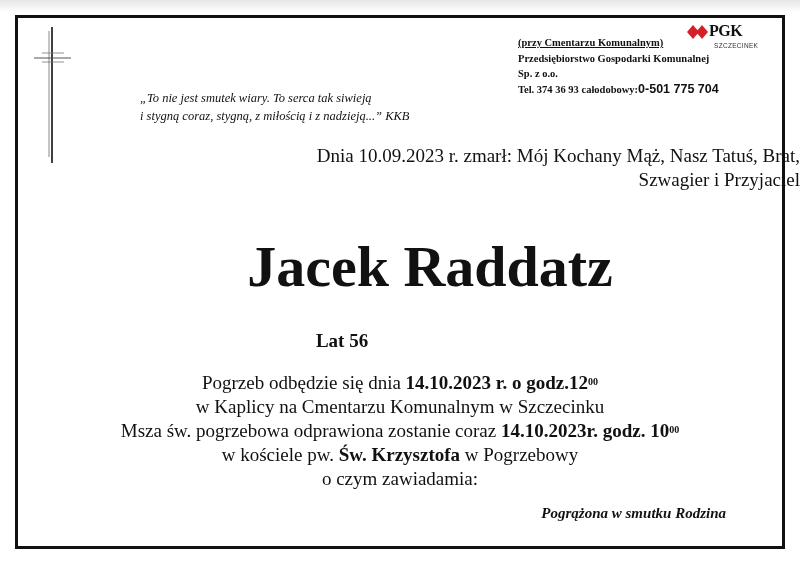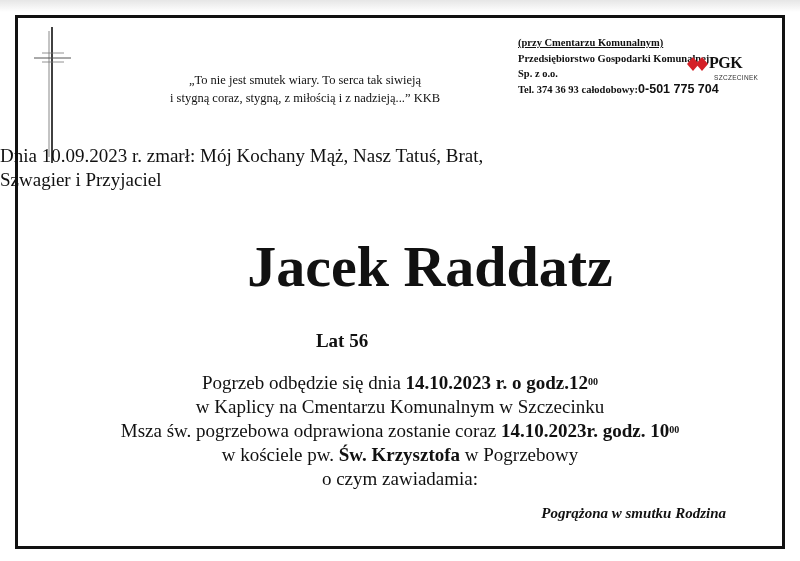--- a/index.html
+++ b/index.html
@@ -11,41 +11,41 @@
   .top-strip {
     position:absolute; left:0; top:0; width:800px; height:12px;
     background:linear-gradient(#e6e6e6, #ffffff);
   }
   .frame {
     position:absolute; left:15px; top:15px; width:764px; height:528px;
     border:3px solid #111; background:#fff;
   }
   .cross { position:absolute; left:28px; top:25px; width:44px; height:140px; }
   .quote {
-    position:absolute; left:140px; top:71px; width:330px;
-    font-size:12.5px; line-height:18px; text-align:center;
+    position:absolute; left:140px; top:89px; width:330px;
+    font-style:italic; font-size:12.5px; line-height:18px; text-align:left;
   }
   .company {
     position:absolute; left:518px; top:35px; width:260px;
     font-weight:bold; font-size:10.5px; line-height:15.5px;
   }
   .company .u { text-decoration:underline; }
   .company .phone-mono { font-family:"Liberation Sans", sans-serif; font-size:12.5px; }
-  .logo { position:absolute; left:687px; top:24px; width:80px; height:28px;margin-top:32px; }
+  .logo { position:absolute; left:687px; top:24px; width:80px; height:28px; }
   .logo .pgk {
     position:absolute; left:22px; top:-2px; font-weight:bold; font-size:16px;
     font-family:"Liberation Serif", serif; letter-spacing:-0.5px;
   }
   .logo .city {
     position:absolute; left:27px; top:18px; font-size:6.5px;
     font-family:"Liberation Sans", sans-serif; letter-spacing:0.3px; color:#333;
   }
   .logo .diamonds { position:absolute; left:0; top:1px; }
   .line1 {
-    position:absolute; left:0; top:144px; width:800px; text-align:left;
+    position:absolute; left:0; top:144px; width:800px; text-align:right;
     font-size:19px; line-height:24px;
   }
   .name {
     position:absolute; left:0; top:232px; width:800px; text-align:center;
     font-weight:bold; font-size:58px; line-height:70px; padding-left:60px; box-sizing:border-box;
   }
   .age {
     position:absolute; left:0; top:329px; width:684px; text-align:center;
     font-weight:bold; font-size:19px; line-height:24px; padding-left:-10px;
   }

